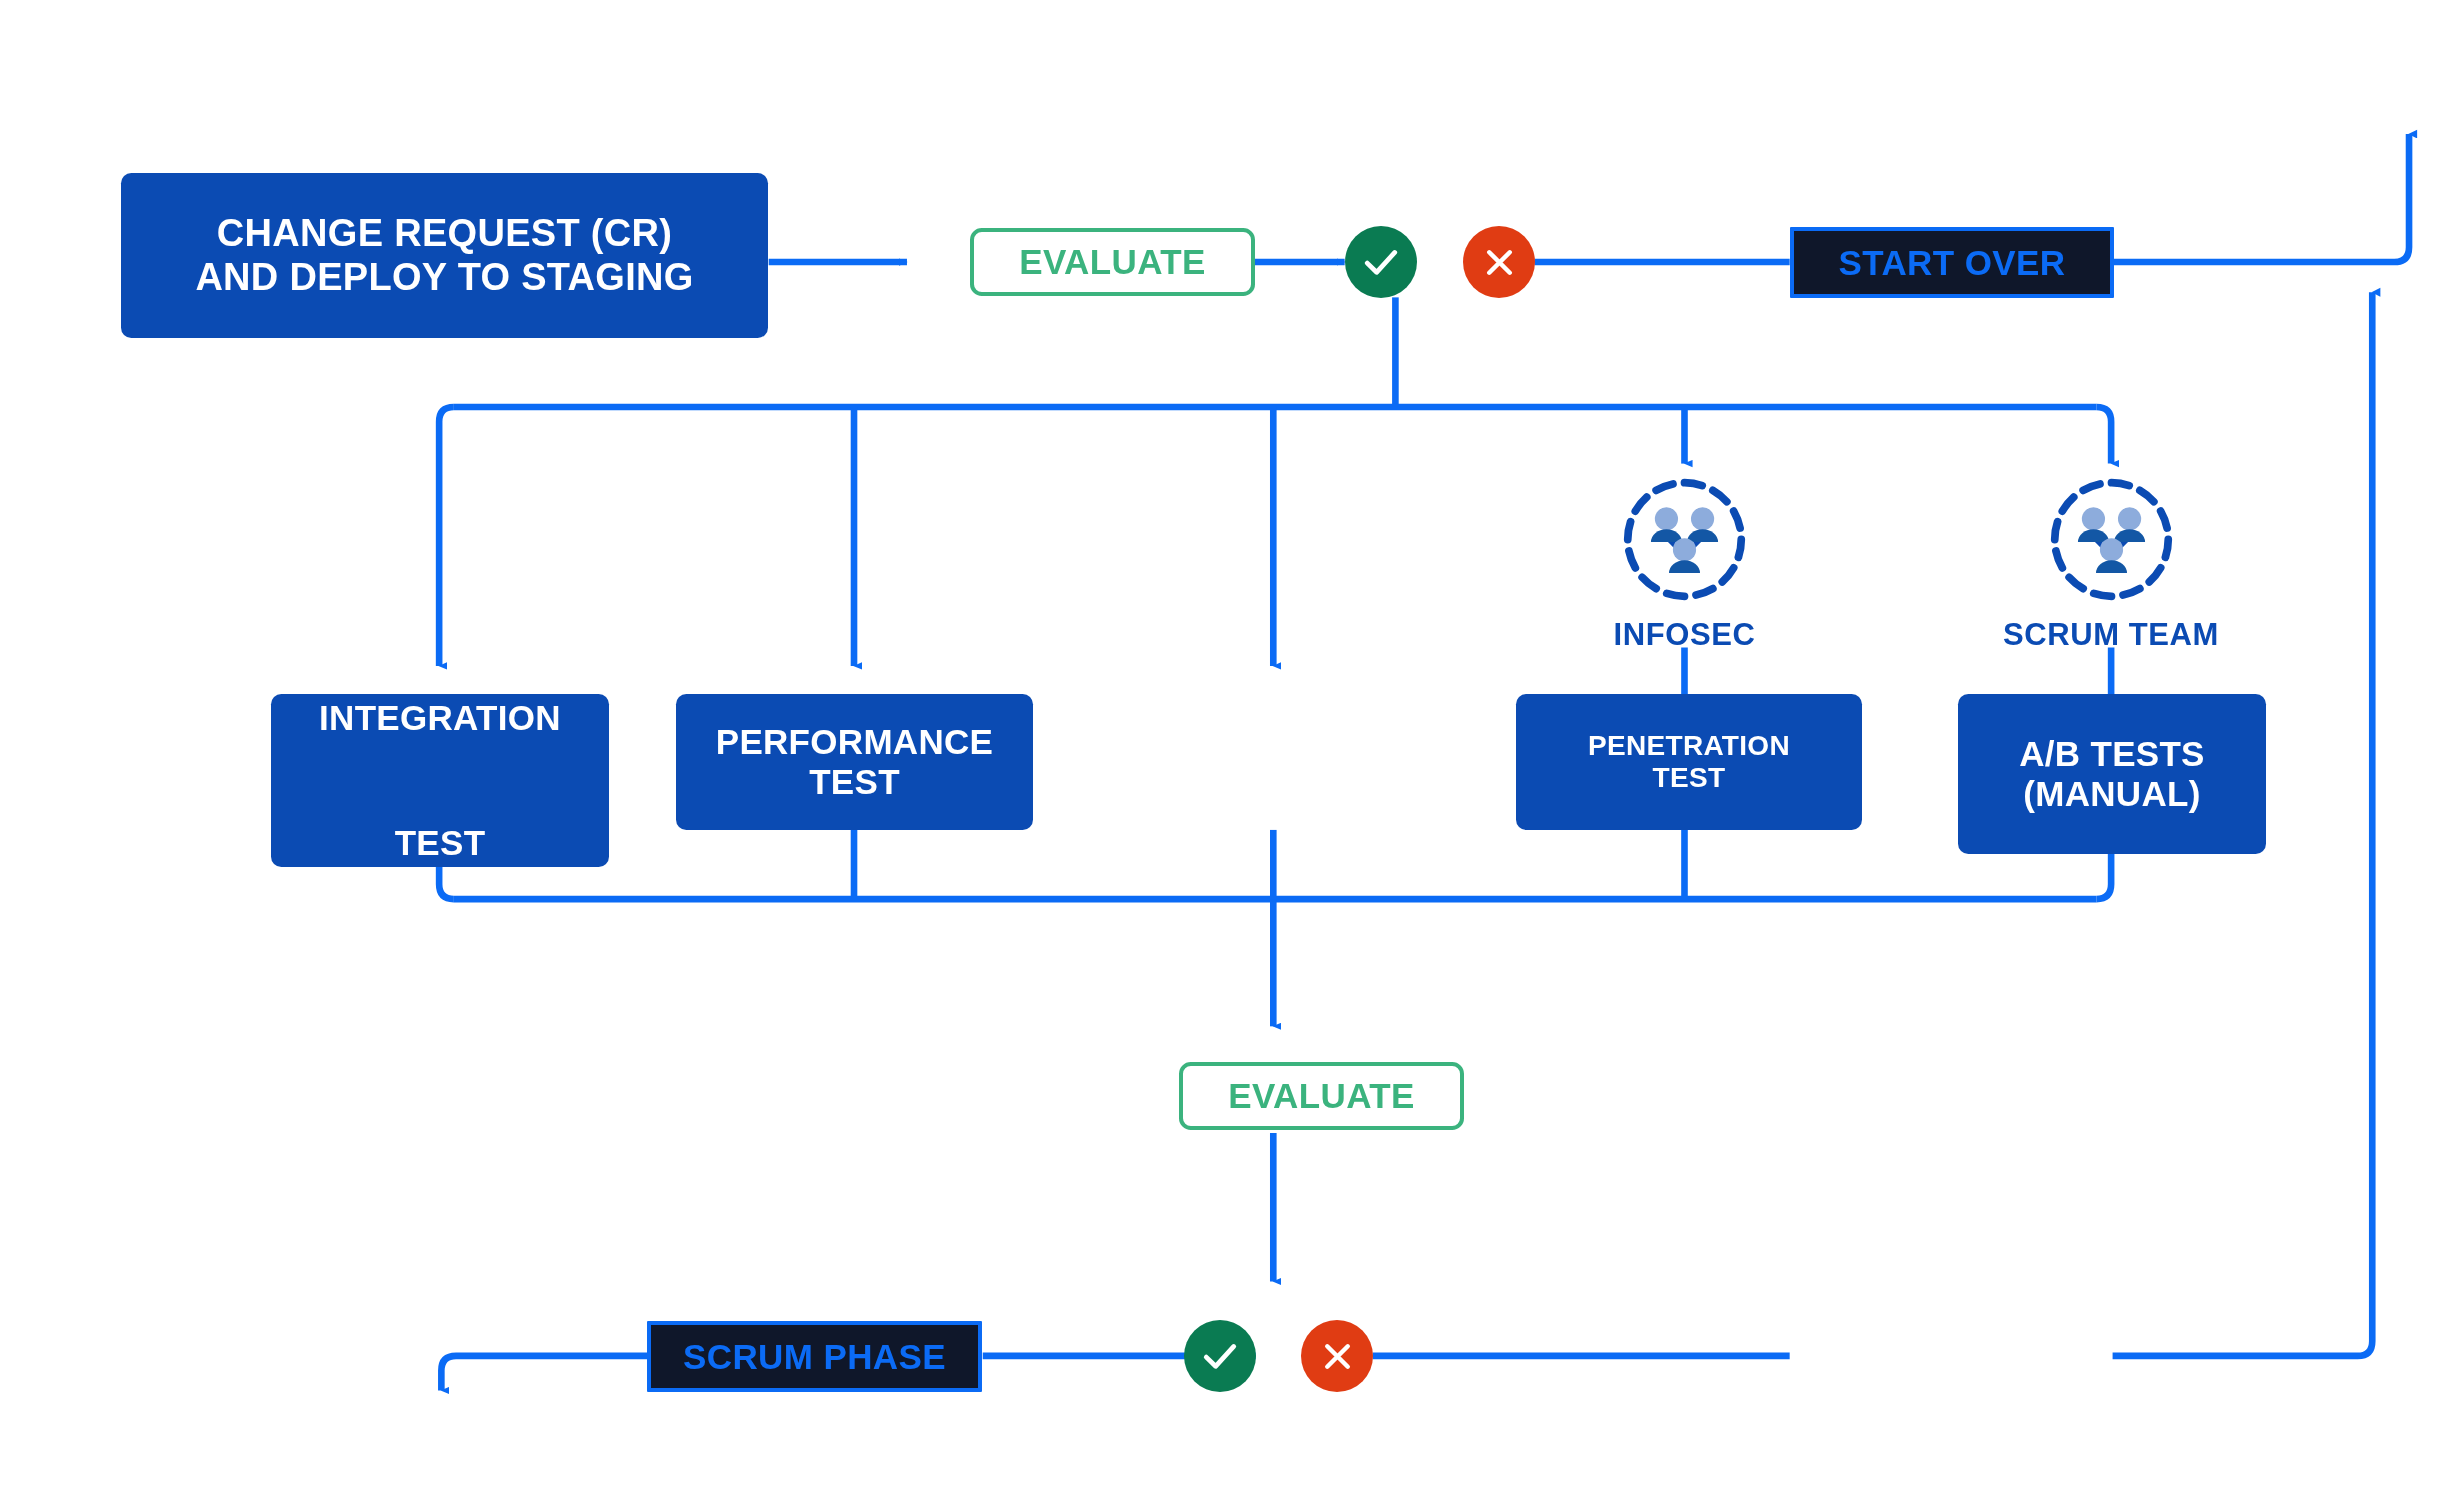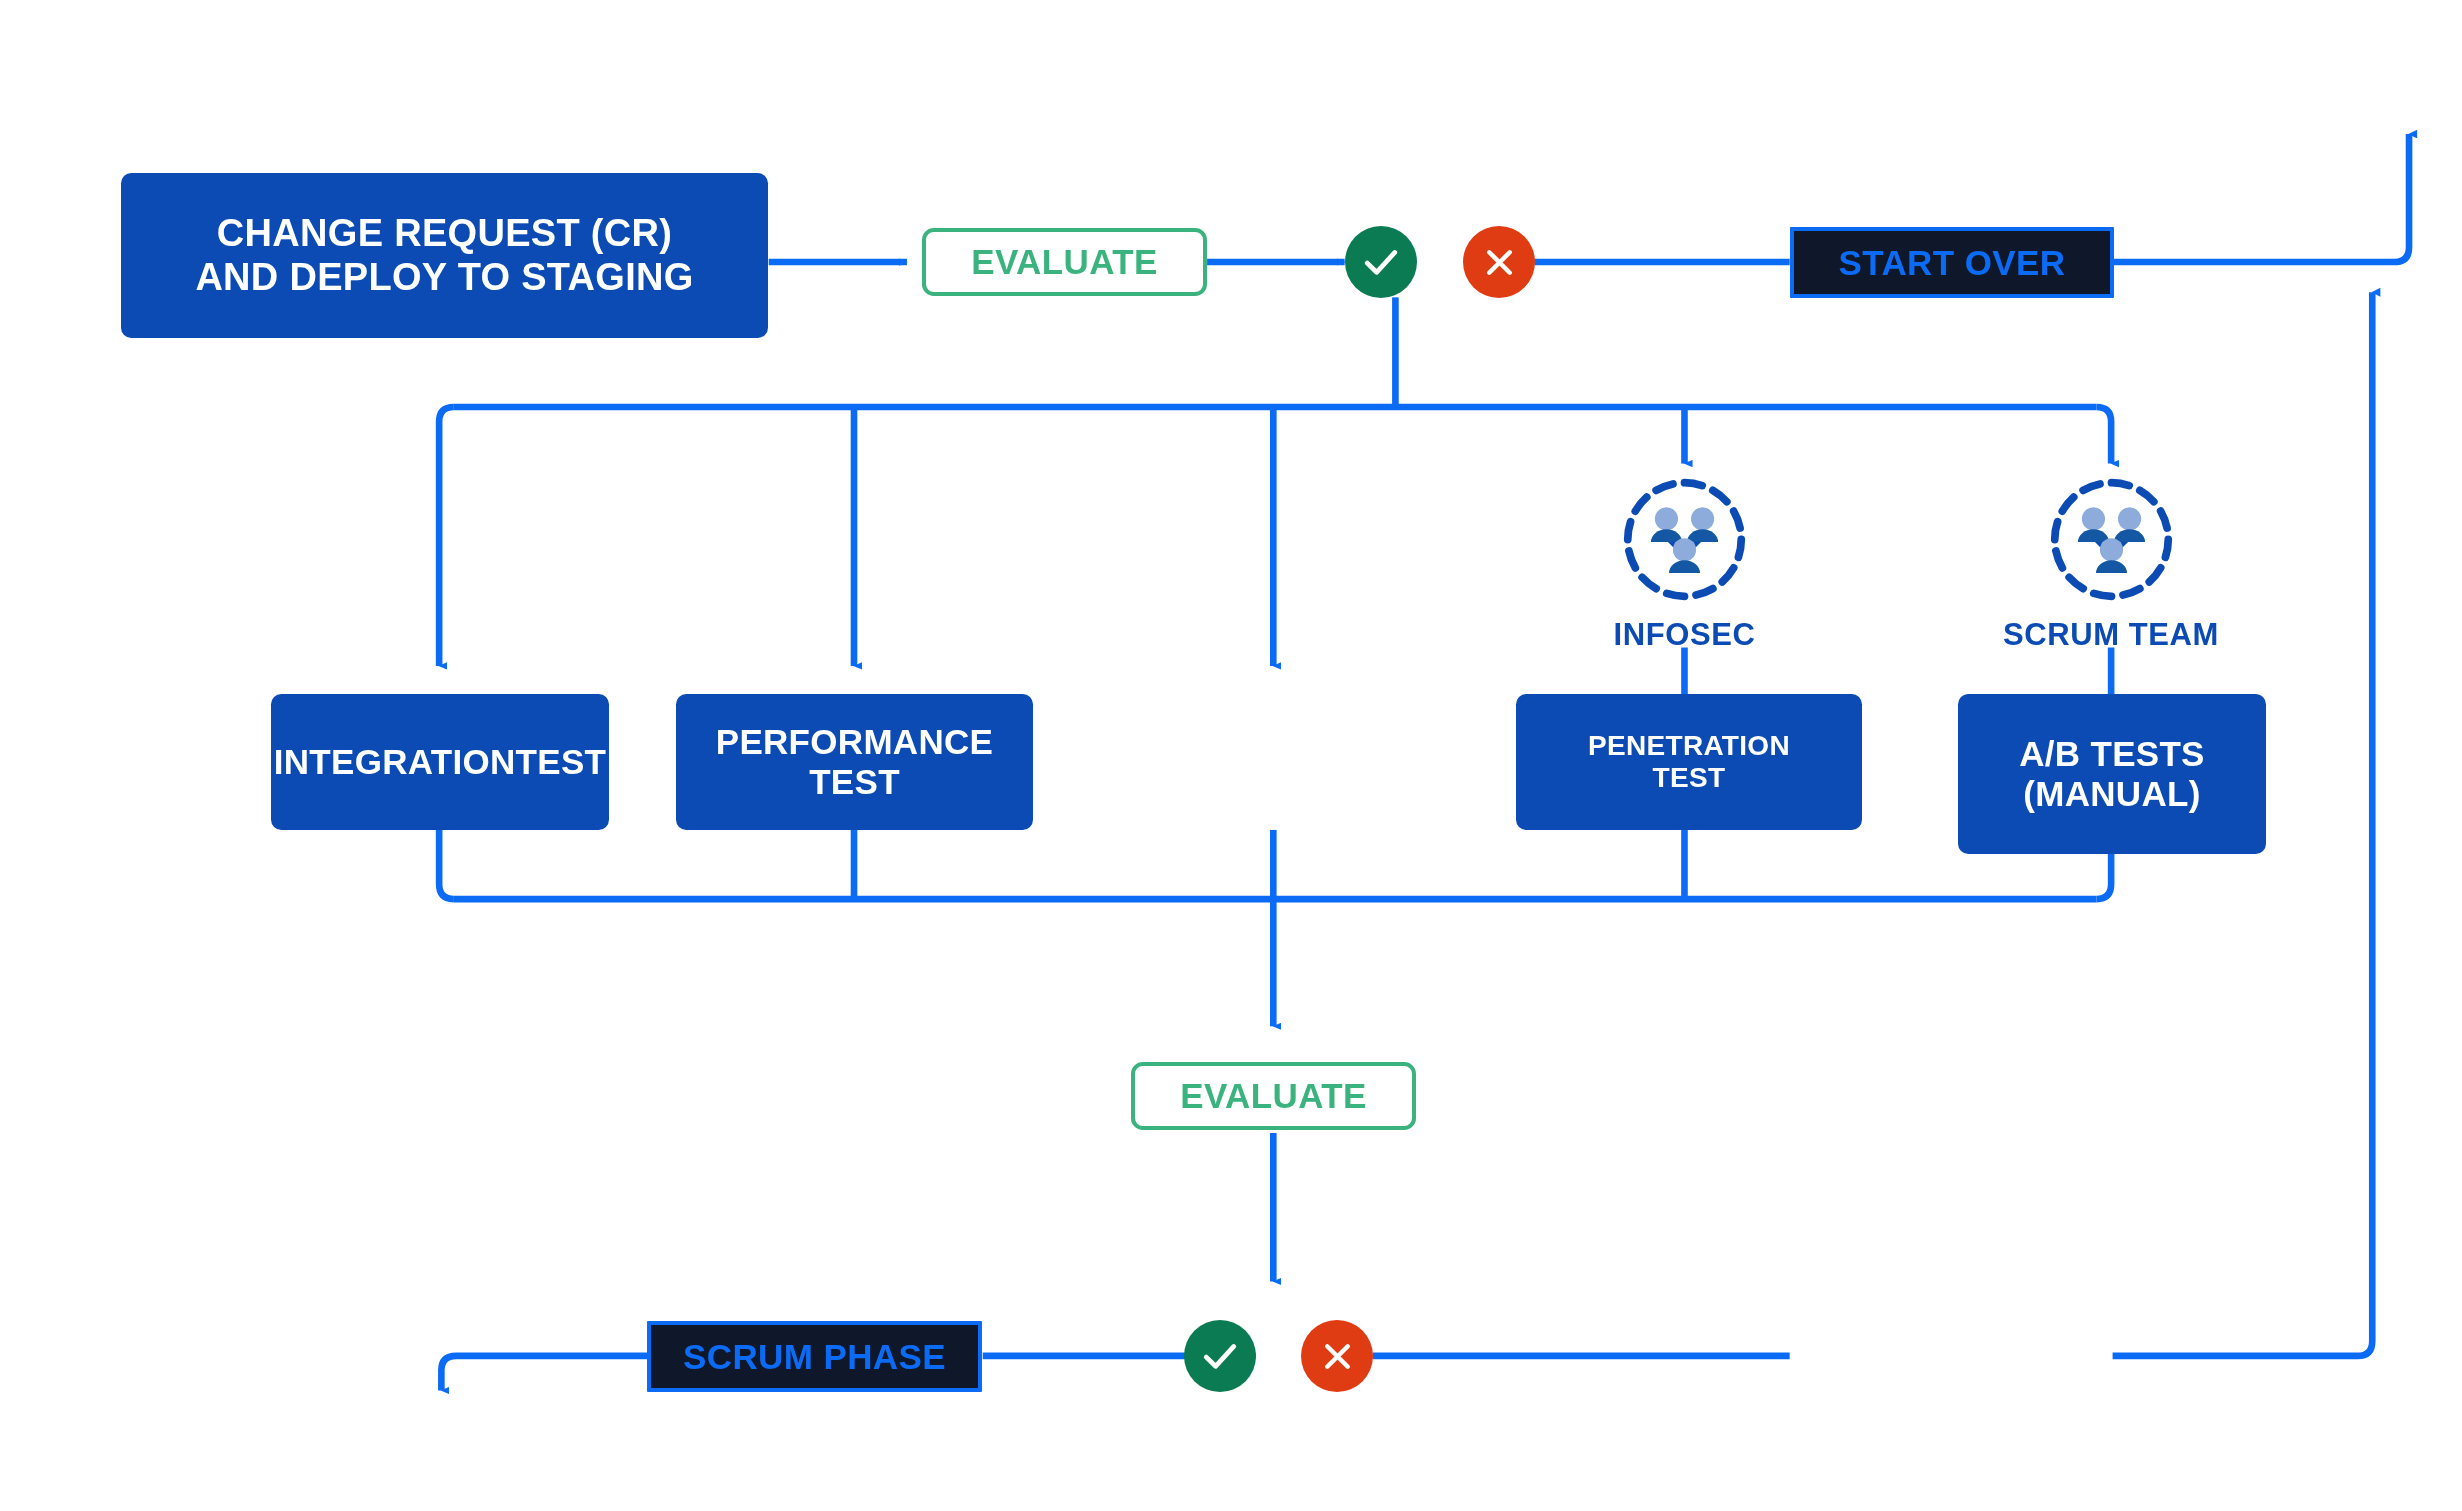--- a/index.html
+++ b/index.html
@@ -26,20 +26,21 @@
     font-weight:700;
     letter-spacing:0.4px;
   }
   .outline-green{
     background:#ffffff;
     border:4.4px solid #3BB37E;
     border-radius:11.8px;
     color:#3BB37E;
     font-weight:700;
     letter-spacing:0.4px;
+    margin-left:48px;
   }
   .status{
     position:absolute;border-radius:50%;display:flex;align-items:center;justify-content:center;
   }
   .status.ok{background:#0A7B52;}
   .status.no{background:#E03C13;}
   .status svg{display:block;}
 
   .persona{position:absolute;display:flex;flex-direction:column;align-items:center;}
   .persona-label{
@@ -176,21 +177,21 @@
         </g>
         <g>
           <circle cx="50" cy="58" r="9" fill="#8DACDC"></circle>
           <path d="M38 76 a12 10 0 0 1 24 0 z" fill="#1357A5"></path>
         </g>
       </svg>
     </span>
     <span class="persona-label">SCRUM TEAM</span>
   </div>
 
-  <div class="node solid-box" style="left:271px;top:694px;width:338px;height:136px;font-size:35px;flex-direction:row;">
+  <div class="node solid-box" style="left:271px;top:694px;width:338px;height:173px;font-size:35px;flex-direction:column;justify-content:space-between;">
     <span>INTEGRATION</span>
     <span>TEST</span>
   </div>
 
   <div class="node solid-box" style="left:676px;top:694px;width:357px;height:136px;font-size:35px;flex-direction:column;">
     <span>PERFORMANCE</span>
     <span>TEST</span>
   </div>
 
 

